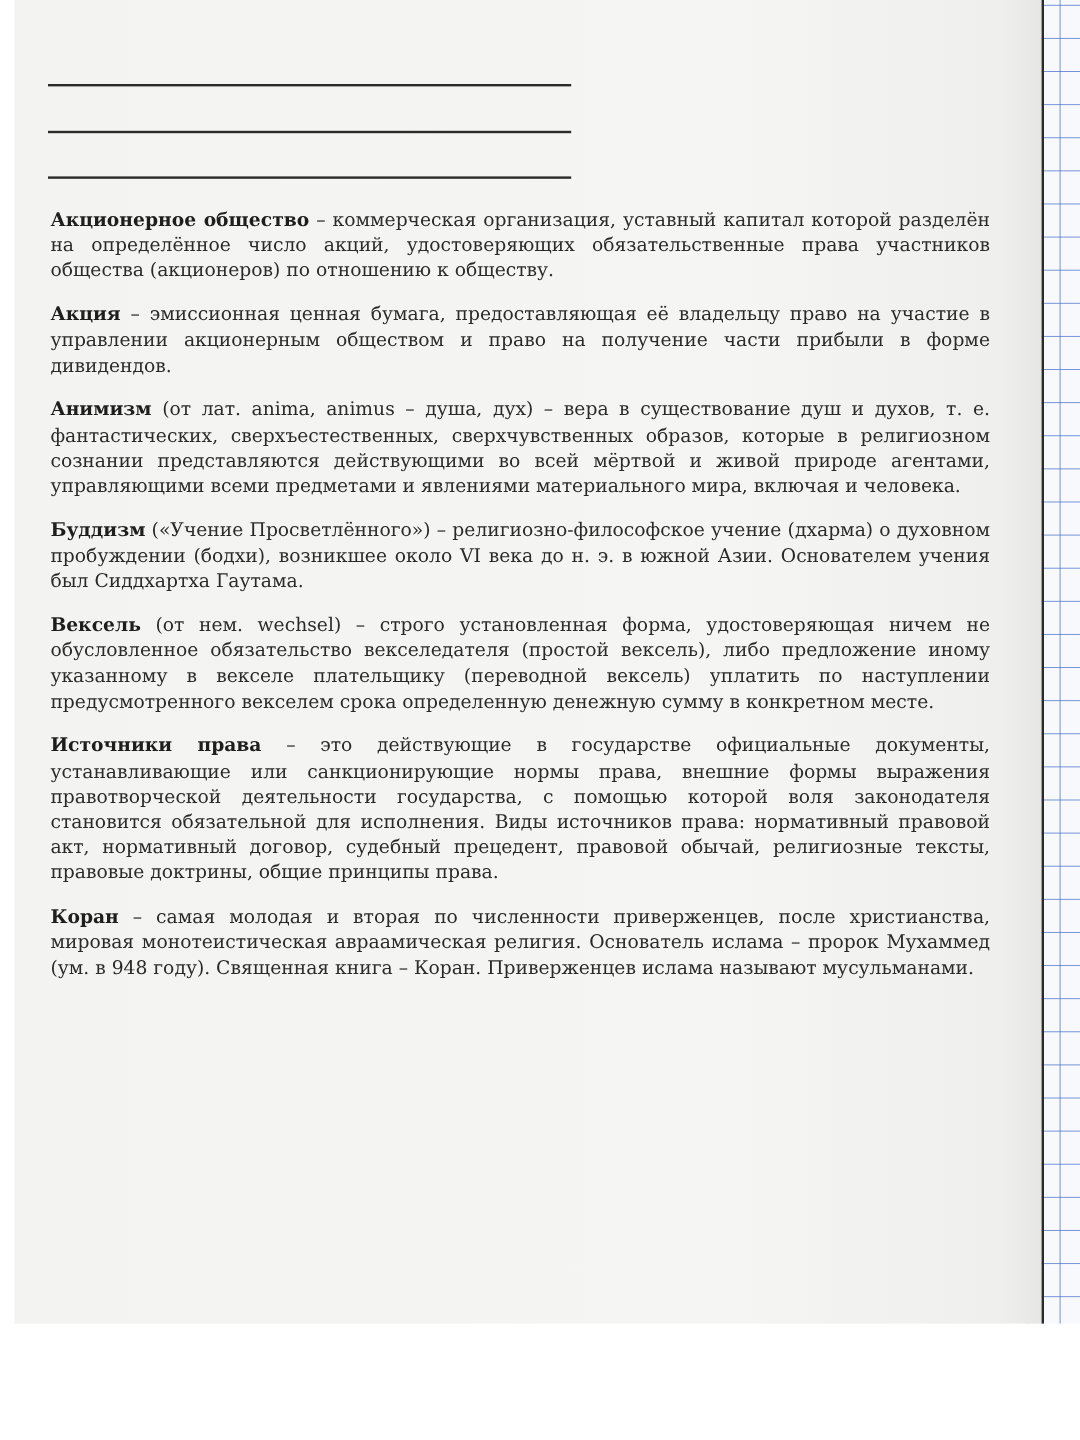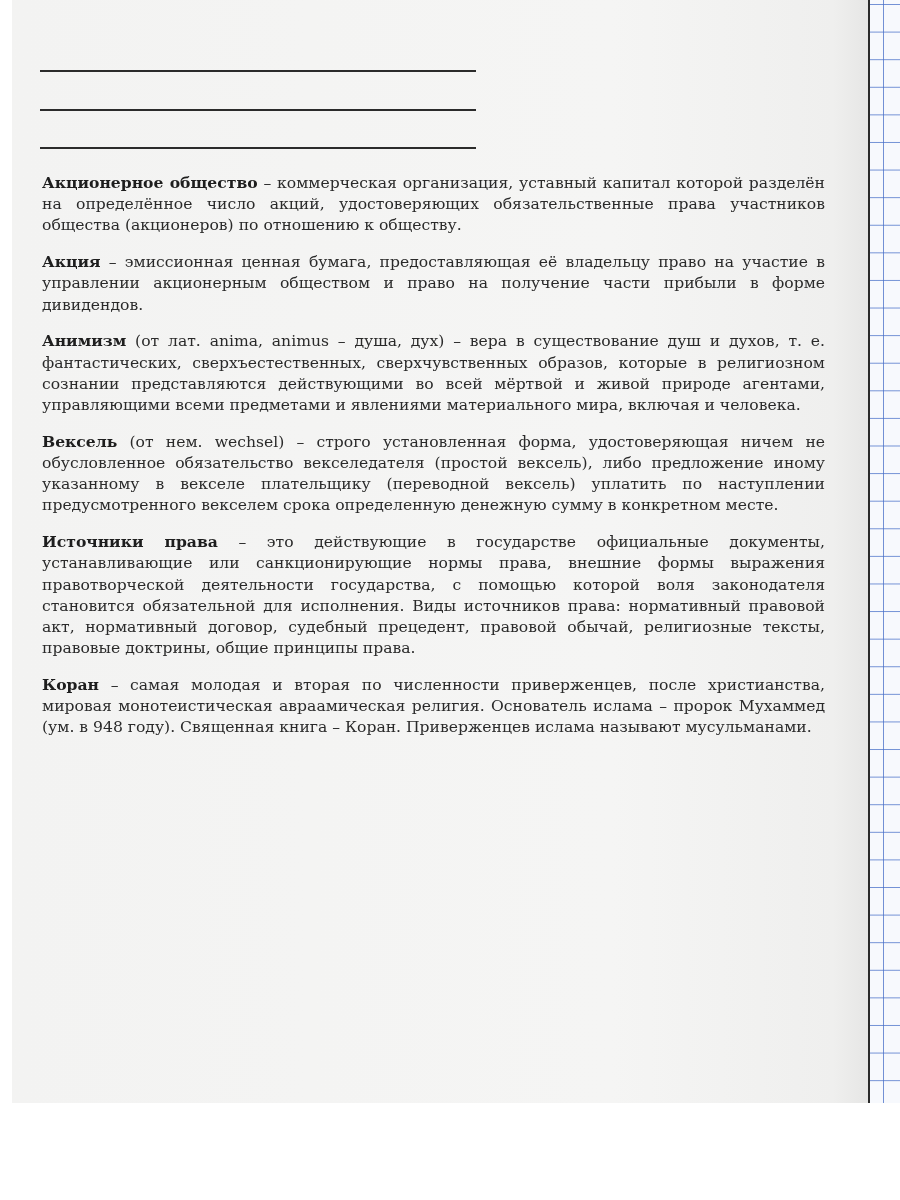--- a/index.html
+++ b/index.html
@@ -43,17 +43,18 @@
 
 <div class="page">
   <div class="answer-line" style="top:70px;"></div>
   <div class="answer-line" style="top:109px;"></div>
   <div class="answer-line" style="top:147px;"></div>
 
   <div class="content">
     <p class="term"><span class="term-name">Акционерное общество</span><span> – коммерческая организация, уставный капитал которой разделён на определённое число акций, удостоверяющих обязательственные права участников общества (акционеров) по отношению к обществу.</span></p>
     <p class="term"><span class="term-name">Акция</span><span> – эмиссионная ценная бумага, предоставляющая её владельцу право на участие в управлении акционерным обществом и право на получение части прибыли в форме дивидендов.</span></p>
     <p class="term"><span class="term-name">Анимизм</span><span> (от лат. anima, animus – душа, дух) – вера в существование душ и духов, т. е. фантастических, сверхъестественных, сверхчувственных образов, которые в религиозном сознании представляются действующими во всей мёртвой и живой природе агентами, управляющими всеми предметами и явлениями материального мира, включая и человека.</span></p>
+    <p class="term"><span class="term-name">Буддизм</span><span> («Учение Просветлённого») – религиозно-философское учение (дхарма) о духовном пробуждении (бодхи), возникшее около VI века до н. э. в южной Азии. Основателем учения был Сиддхартха Гаутама.</span></p>
     <p class="term"><span class="term-name">Вексель</span><span> (от нем. wechsel) – строго установленная форма, удостоверяющая ничем не обусловленное обязательство векселедателя (простой вексель), либо предложение иному указанному в векселе плательщику (переводной вексель) уплатить по наступлении предусмотренного векселем срока определенную денежную сумму в конкретном месте.</span></p>
     <p class="term"><span class="term-name">Источники права</span><span> – это действующие в государстве официальные документы, устанавливающие или санкционирующие нормы права, внешние формы выражения правотворческой деятельности государства, с помощью которой воля законодателя становится обязательной для исполнения. Виды источников права: нормативный правовой акт, нормативный договор, судебный прецедент, правовой обычай, религиозные тексты, правовые доктрины, общие принципы права.</span></p>
     <p class="term"><span class="term-name">Коран</span><span> – самая молодая и вторая по численности приверженцев, после христианства, мировая монотеистическая авраамическая религия. Основатель ислама – пророк Мухаммед (ум. в 948 году). Священная книга – Коран. Приверженцев ислама называют мусульманами.</span></p>
   </div>
 </div>
 
 </body></html>

